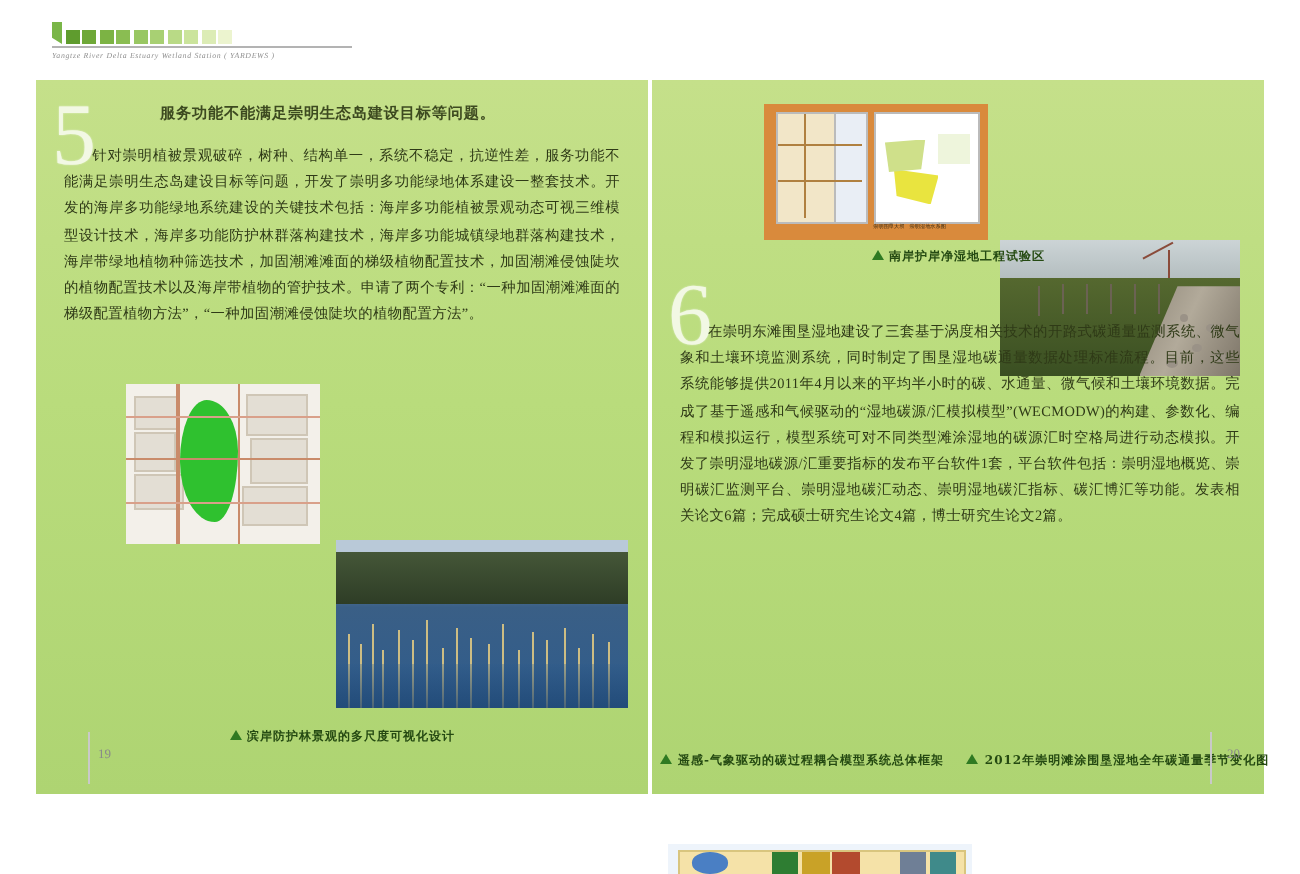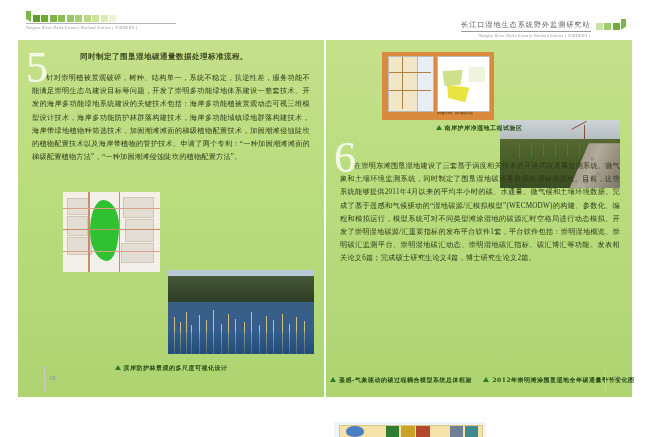--- a/index.html
+++ b/index.html
@@ -101,40 +101,26 @@
       <div class="sq" style="background:#a8d073"></div>
       <div class="sq" style="background:#b9da86"></div>
       <div class="sq" style="background:#cbe49c"></div>
       <div class="sq" style="background:#dcecb5"></div>
       <div class="sq" style="background:#ecf4cf"></div>
     </div>
     <div style="border-top:.7px solid #b3b3b3;width:150px;margin-top:1px;"></div>
     <div class="hdr-en">Yangtze River Delta Estuary Wetland Station ( YARDEWS )</div>
   </div>
 
-  <div class="hdr hdr-right">
-    <div class="hdr-right-inner">
-      <div>
-        <div class="hdr-cn">长江口湿地生态系统野外监测研究站</div>
-        <div class="hdr-en">Yangtze River Delta Estuary Wetland Station ( YARDEWS )</div>
-      </div>
-      <div class="sq-row" style="margin-bottom:8px">
-        <div class="sq" style="background:#c9e2a4"></div>
-        <div class="sq" style="background:#9ecb6b"></div>
-        <div class="sq" style="background:#6fae3c"></div>
-        <div class="flag flag-r"></div>
-      </div>
-    </div>
-  </div>
 
   <div class="panel panel-l">
 
     <div class="numeral" style="left:8px;top:6px;">5</div>
 
-    <div class="lead" style="left:62px;top:12px;width:230px;">同时制定了围垦湿地碳通量数据处理标准流程。</div>
+    <div class="lead" style="left:62px;top:12px;width:230px;">服务功能不能满足崇明生态岛建设目标等问题。</div>
 
     <div class="para" style="left:14px;top:32px;width:278px;"><span class="ind"></span><span style="display:inline">针对崇明植被景观破碎，树种、结构单一，系统不稳定，抗逆性差，服务功能不能满足崇明生态岛建设目标等问题，开发了崇明多功能绿地体系建设一整套技术。开发的海岸多功能绿地系统建设的关键技术包括：海岸多功能植被景观动态可视三维模型设计技术，海岸多功能防护林群落构建技术，海岸多功能城镇绿地群落构建技术，海岸带绿地植物种筛选技术，加固潮滩滩面的梯级植物配置技术，加固潮滩侵蚀陡坎的植物配置技术以及海岸带植物的管护技术。申请了两个专利：“一种加固潮滩滩面的梯级配置植物方法”，“一种加固潮滩侵蚀陡坎的植物配置方法”。</span></div>
 
     <div class="fig f-plan" style="left:45px;top:152px;width:97px;height:80px;">
       <div class="blk" style="left:4%;top:8%;width:22%;height:18%"></div>
       <div class="blk" style="left:4%;top:30%;width:20%;height:22%"></div>
       <div class="blk" style="left:4%;top:56%;width:24%;height:20%"></div>
       <div class="blk" style="left:62%;top:6%;width:30%;height:24%"></div>
       <div class="blk" style="left:64%;top:34%;width:28%;height:26%"></div>
       <div class="blk" style="left:60%;top:64%;width:32%;height:22%"></div>

